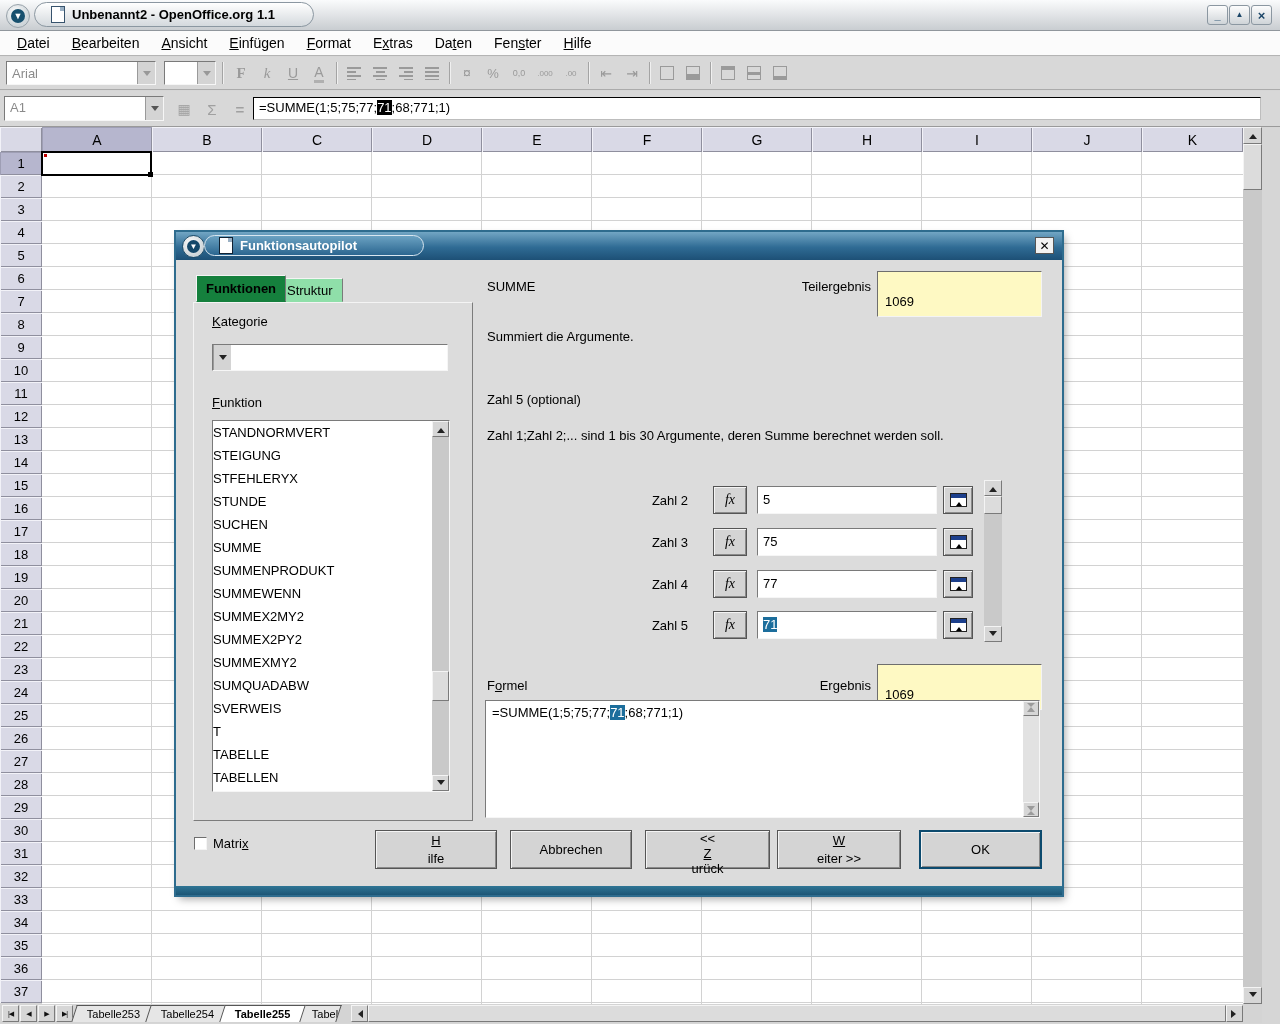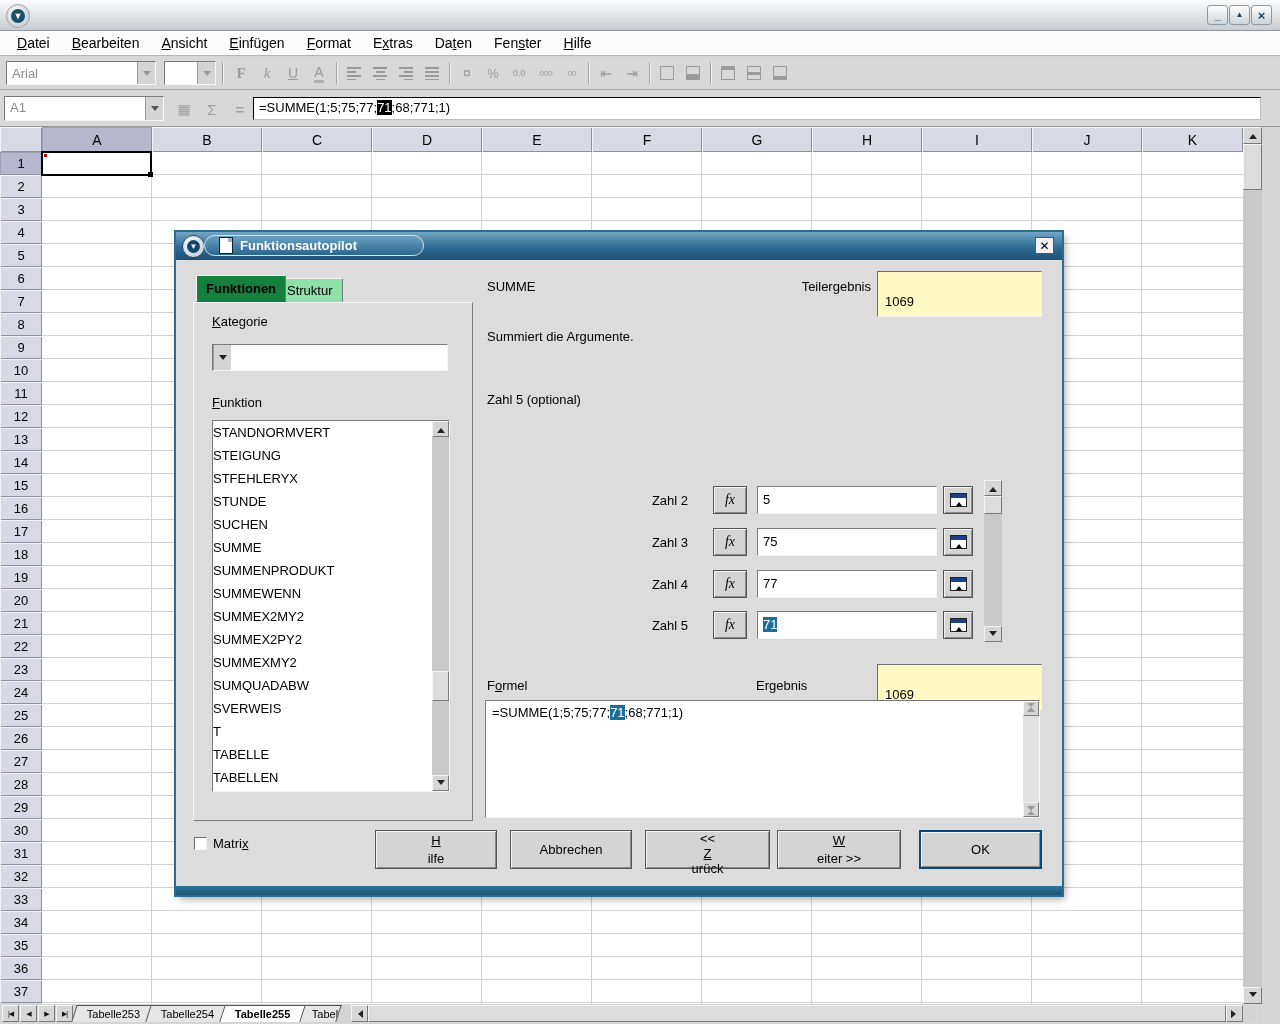--- a/index.html
+++ b/index.html
@@ -160,20 +160,24 @@
      box-shadow:inset 1px 1px 0 #f4f4f4,inset -1px -1px 0 #8a8a8a;font-size:13px;font-family:inherit;display:grid;place-items:center;padding:0}
   .dbtn.default{border:2px solid #0c4a6e}
 </style>
 </head>
 <body>
 
 <div id="titlebar" class="abs" data-name="app-title-bar">
   <div class="tb-circle abs" data-name="window-menu-button">
       <div class="core" data-name="chevron-down-icon">▼</div>
     </div>
+  <div class="tb-pill abs" data-name="title-pill">
+    <span class="docicon" data-name="document-icon"></span>
+    <span class="wtitle" data-name="window-title">Unbenannt2 - OpenOffice.org 1.1</span>
+  </div>
   <div class="winbtn abs" style="right:52px;top:5px" data-name="minimize-button">
       <span data-name="minimize-icon">_</span>
     </div>
   <div class="winbtn abs" style="right:30px;top:5px" data-name="maximize-button">
       <span style="font-size:8px" data-name="maximize-icon">▲</span>
     </div>
   <div class="winbtn abs" style="right:8px;top:5px" data-name="close-button">
       <span style="font-size:13px" data-name="close-icon">×</span>
     </div>
 </div>
@@ -410,20 +414,21 @@
         </div>
     </div>
   </div>
 
   <span class="dlabel abs" style="left:311px;top:47px" data-name="selected-function-name">SUMME</span>
   <span class="dlabel abs" style="left:570px;top:47px;width:125px;text-align:right" data-name="teilergebnis-label">Teilergebnis</span>
   <div class="sunkfield abs" style="left:701px;top:39px;width:165px;height:30px" data-name="teilergebnis-field">1069</div>
 
   <span class="dlabel abs" style="left:311px;top:97px" data-name="function-description">Summiert die Argumente.</span>
   <span class="dlabel abs" style="left:311px;top:160px" data-name="argument-hint">Zahl 5 (optional)</span>
+  <span class="dlabel abs" style="left:311px;top:196px" data-name="argument-description">Zahl 1;Zahl 2;... sind 1 bis 30 Argumente, deren Summe berechnet werden soll.</span>
 
   <div class="argrow abs" style="left:0;top:254px;width:808px" data-name="arg-row-zahl2">
     <span class="arglabel" data-name="arg-label">Zahl 2</span>
     <button class="fxbtn" data-name="function-wizard-button">
         <span data-name="fx-icon">fx</span>
       </button>
     <div class="arginput" data-name="arg-input-zahl2"><span>5</span></div>
     <button class="shrinkbtn" data-name="shrink-button">
         <span class="shrink-glyph" data-name="shrink-icon"></span>
       </button>
@@ -463,21 +468,21 @@
     <div class="sbtn abs" style="left:0;top:0" data-name="scroll-up-button">
         <span class="tri up" data-name="arrow-up-icon"></span>
       </div>
     <div id="argthumb" data-name="scroll-thumb"></div>
     <div class="sbtn abs" style="left:0;bottom:0" data-name="scroll-down-button">
         <span class="tri dn" data-name="arrow-down-icon"></span>
       </div>
   </div>
 
   <span class="dlabel abs" style="left:311px;top:446px" data-name="formel-label">F<u>o</u>rmel</span>
-  <span class="dlabel abs" style="left:580px;top:446px;width:95px;text-align:left" data-name="ergebnis-label">Ergebnis</span>
+  <span class="dlabel abs" style="left:600px;top:446px;width:95px;text-align:right" data-name="ergebnis-label">Ergebnis</span>
   <div class="sunkfield abs" style="left:701px;top:432px;width:165px;height:30px" data-name="ergebnis-field">1069</div>
 
   <div id="formelbox" class="abs" data-name="formula-textarea">
     <div id="formeltext" data-name="formula-text"><span>=SUMME(1;5;75;77;</span><span class="blusel">71</span><span>;68;771;1)</span></div>
     <div id="formelscroll" data-name="formula-scrollbar">
       <div class="sbtn abs" style="left:0;top:0" data-name="scroll-up-button">
           <span class="tri up gray" data-name="arrow-up-icon"></span>
         </div>
       <div class="sbtn abs" style="left:0;bottom:0" data-name="scroll-down-button">
           <span class="tri dn gray" data-name="arrow-down-icon"></span>

